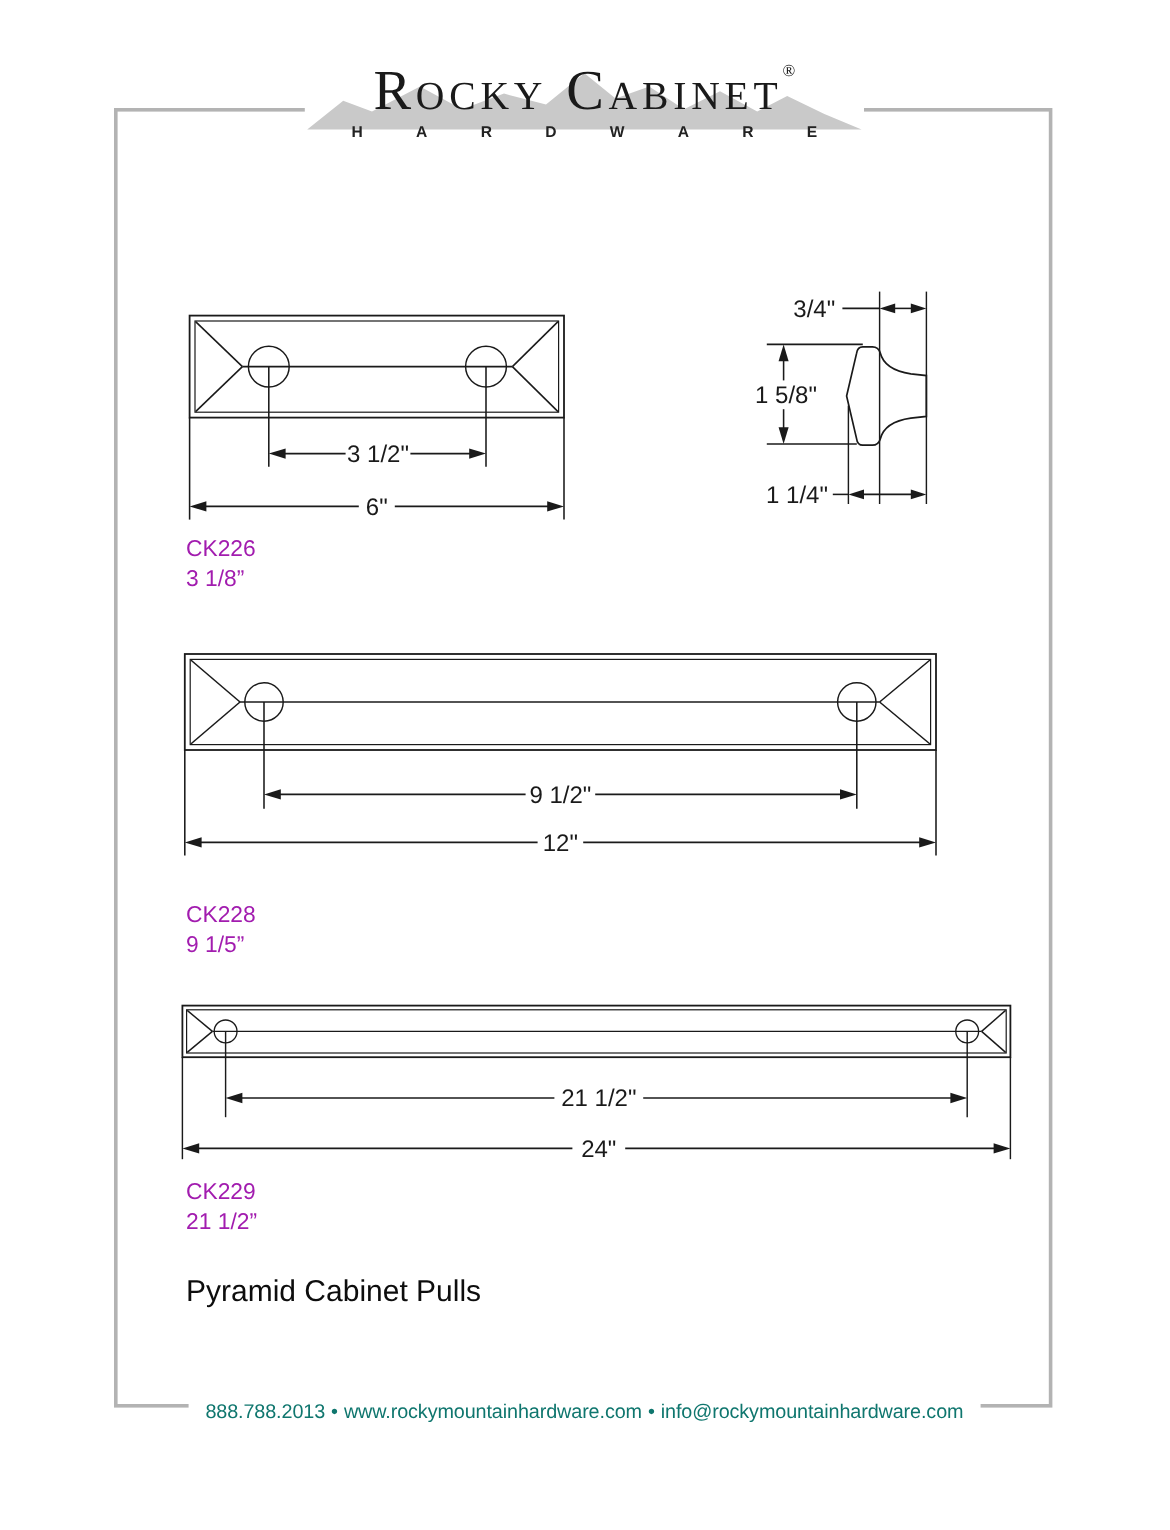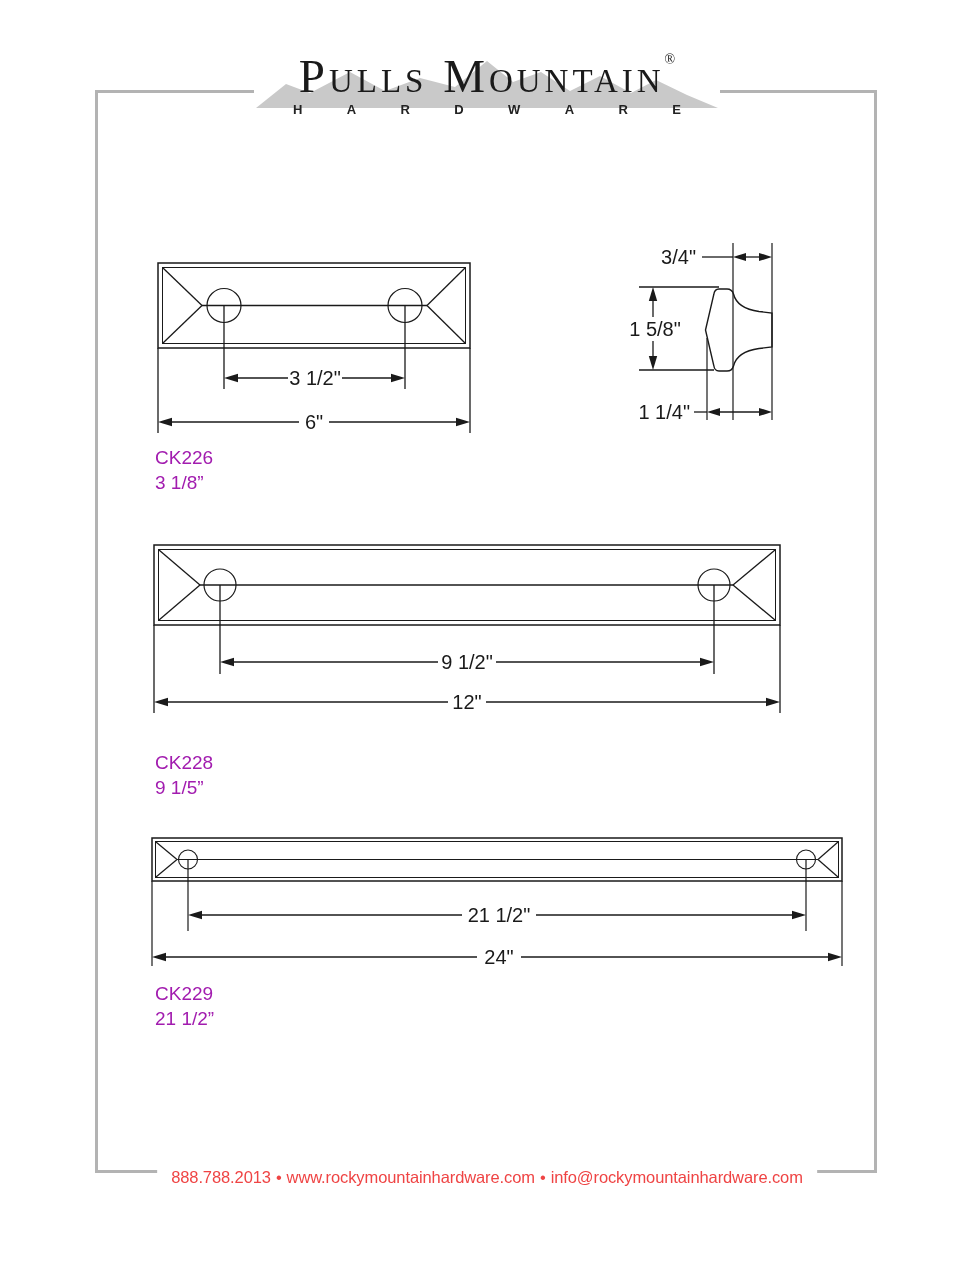--- a/index.html
+++ b/index.html
@@ -35,37 +35,37 @@
   .drawings text {
     font-family:"Liberation Sans", sans-serif; font-size:20px; fill:#1a1a1a; stroke:none;
   }
   .arrow { fill:#1a1a1a; stroke:none; }
   
   .prod-label { position:absolute; left:155px; font-size:19px; line-height:25px; color:#a21caf; z-index:1; }
   .page-title { position:absolute; left:155px; top:1062px; font-size:25px; color:#0d0d0d; z-index:1; }
   .footer {
     position:absolute; left:487px; top:1166px; transform:translateX(-50%);
     background:#fff; padding:0 14px; white-space:nowrap; z-index:2;
-    font-size:16.5px; letter-spacing:-0.1px; line-height:22px; color:#ef4444;
+    font-size:16.5px; letter-spacing:-0.1px; line-height:22px; color:#0f766e;
   }
   .footer .sep { padding:0 5px; }
 </style>
 </head>
 <body>
 
 <div class="page">
 
   <div class="border-box"></div>
 
   <div class="logo">
     <svg class="mountain" viewBox="0 0 466 62" preserveAspectRatio="none">
       <polygon fill="#c9c9c9" points="2,58 32,34 56,43 96,22 131,41 166,28 201,37 233,11 259,32 287,22 316,41 346,26 377,43 402,30 433,45 464,58"></polygon>
     </svg>
     <div class="logo-title-row">
-      <span class="logo-title">Pulls Mountain</span><span class="reg">®</span>
+      <span class="logo-title">Rocky Cabinet</span><span class="reg">®</span>
     </div>
     <div class="logo-sub">
       <span>H</span>
       <span>A</span>
       <span>R</span>
       <span>D</span>
       <span>W</span>
       <span>A</span>
       <span>R</span>
       <span>E</span>
@@ -201,18 +201,19 @@
   </div>
   <div class="prod-label" style="top:750px">
     <div>CK228</div>
     <div>9 1/5”</div>
   </div>
   <div class="prod-label" style="top:981px">
     <div>CK229</div>
     <div>21 1/2”</div>
   </div>
 
+  <div class="page-title">Pyramid Cabinet Pulls</div>
 
   <div class="footer">
     <span>888.788.2013</span><span class="sep">•</span><span>www.rockymountainhardware.com</span><span class="sep">•</span><span>info@rockymountainhardware.com</span>
   </div>
 
 </div>
 
 </body></html>

